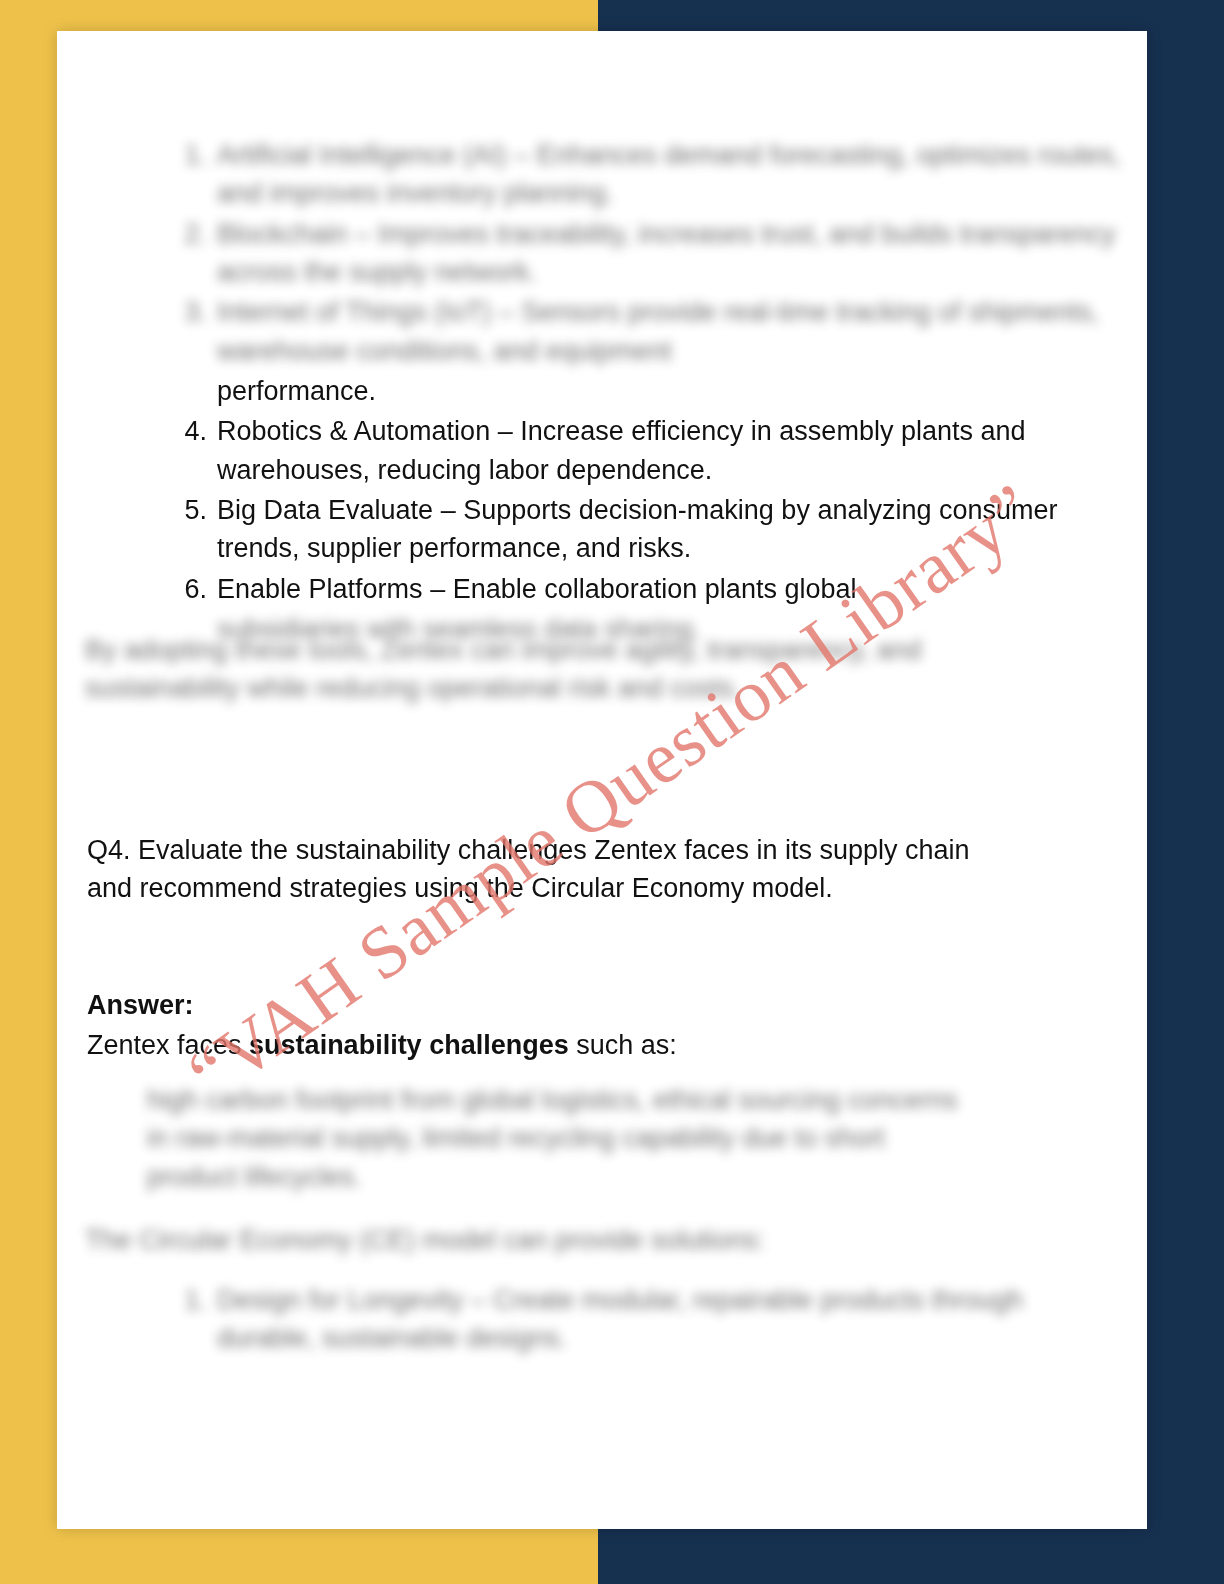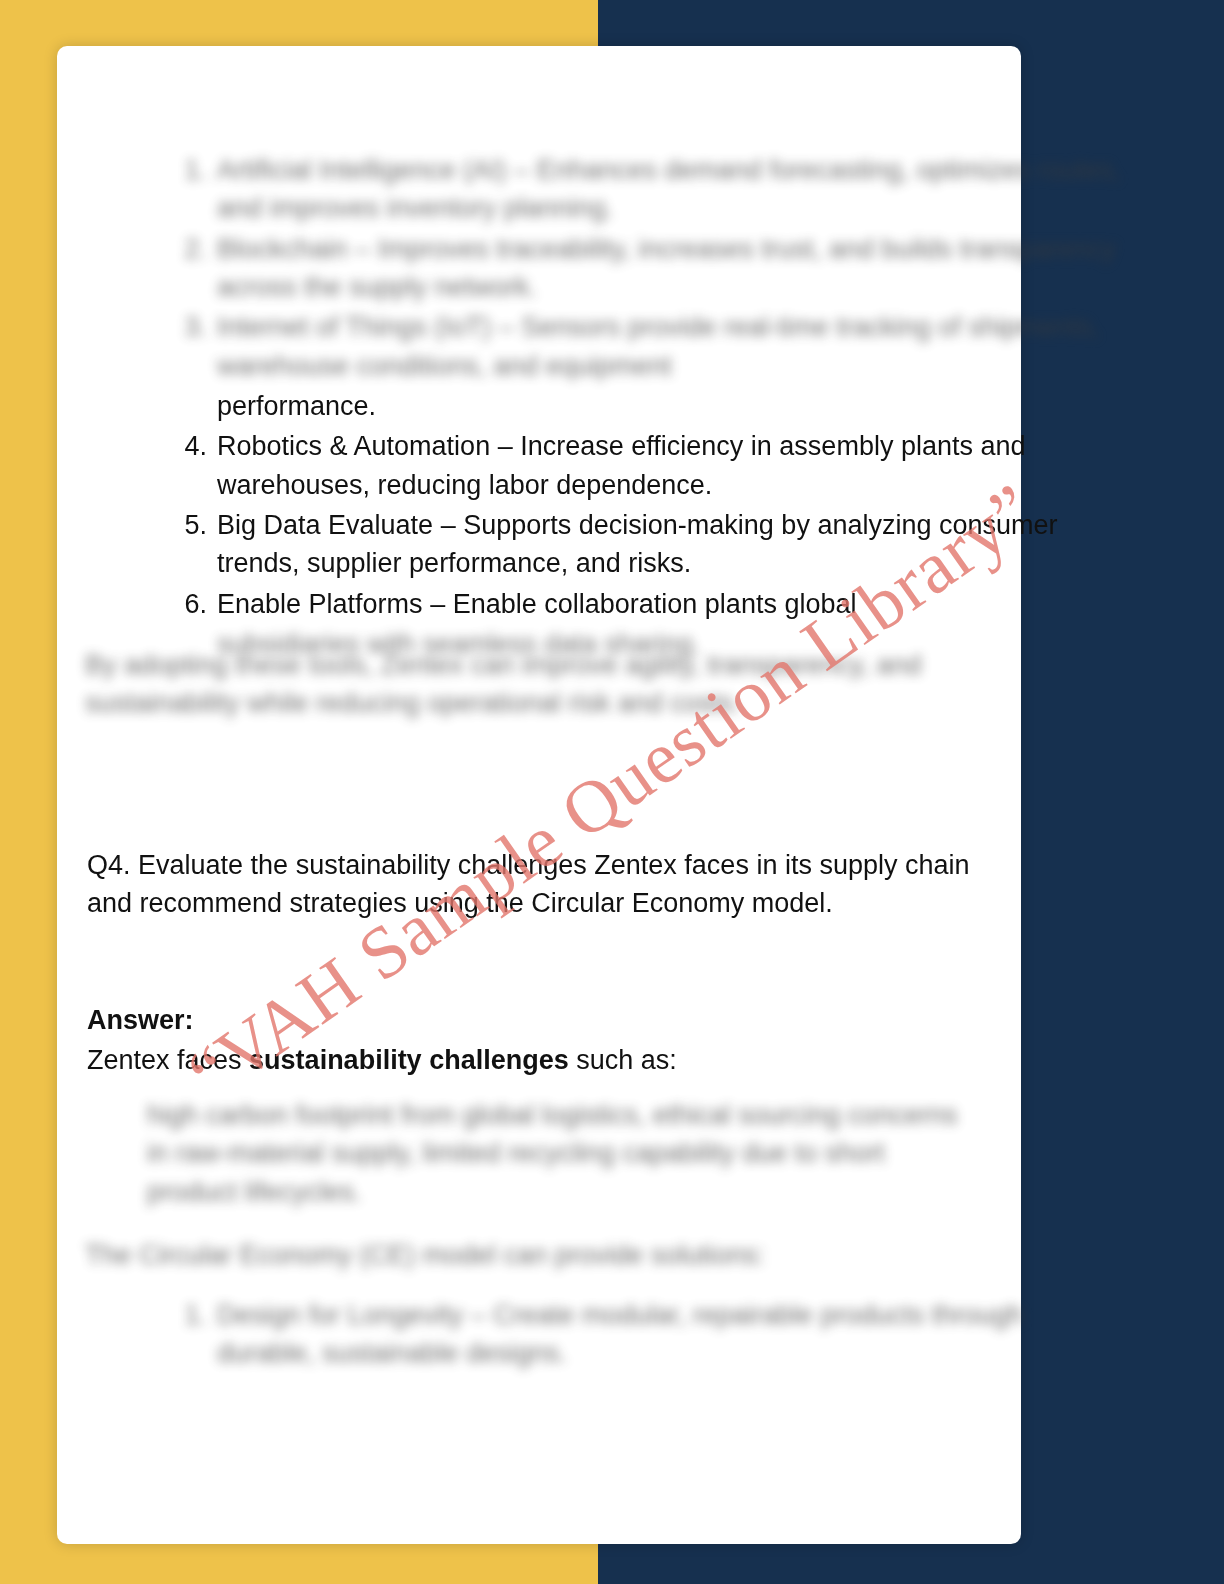--- a/index.html
+++ b/index.html
@@ -45,26 +45,25 @@
     position: absolute;
     left: 598px;
     top: 0;
     width: 626px;
     height: 1584px;
     background: #16304f;
   }
   .sheet {
     position: absolute;
     left: 57px;
-    top: 46px;
-    width: 964px;
+    top: 31px;
+    width: 1090px;
     height: 1498px;
     background: #ffffff;
     box-shadow: 0 0 14px rgba(0,0,0,0.18);
-    border-radius: 10px;
   }
 
   
   .content {
     position: absolute;
     left: 0;
     top: 0;
     width: 1090px;
     height: 1498px;
     font-size: 27px;

